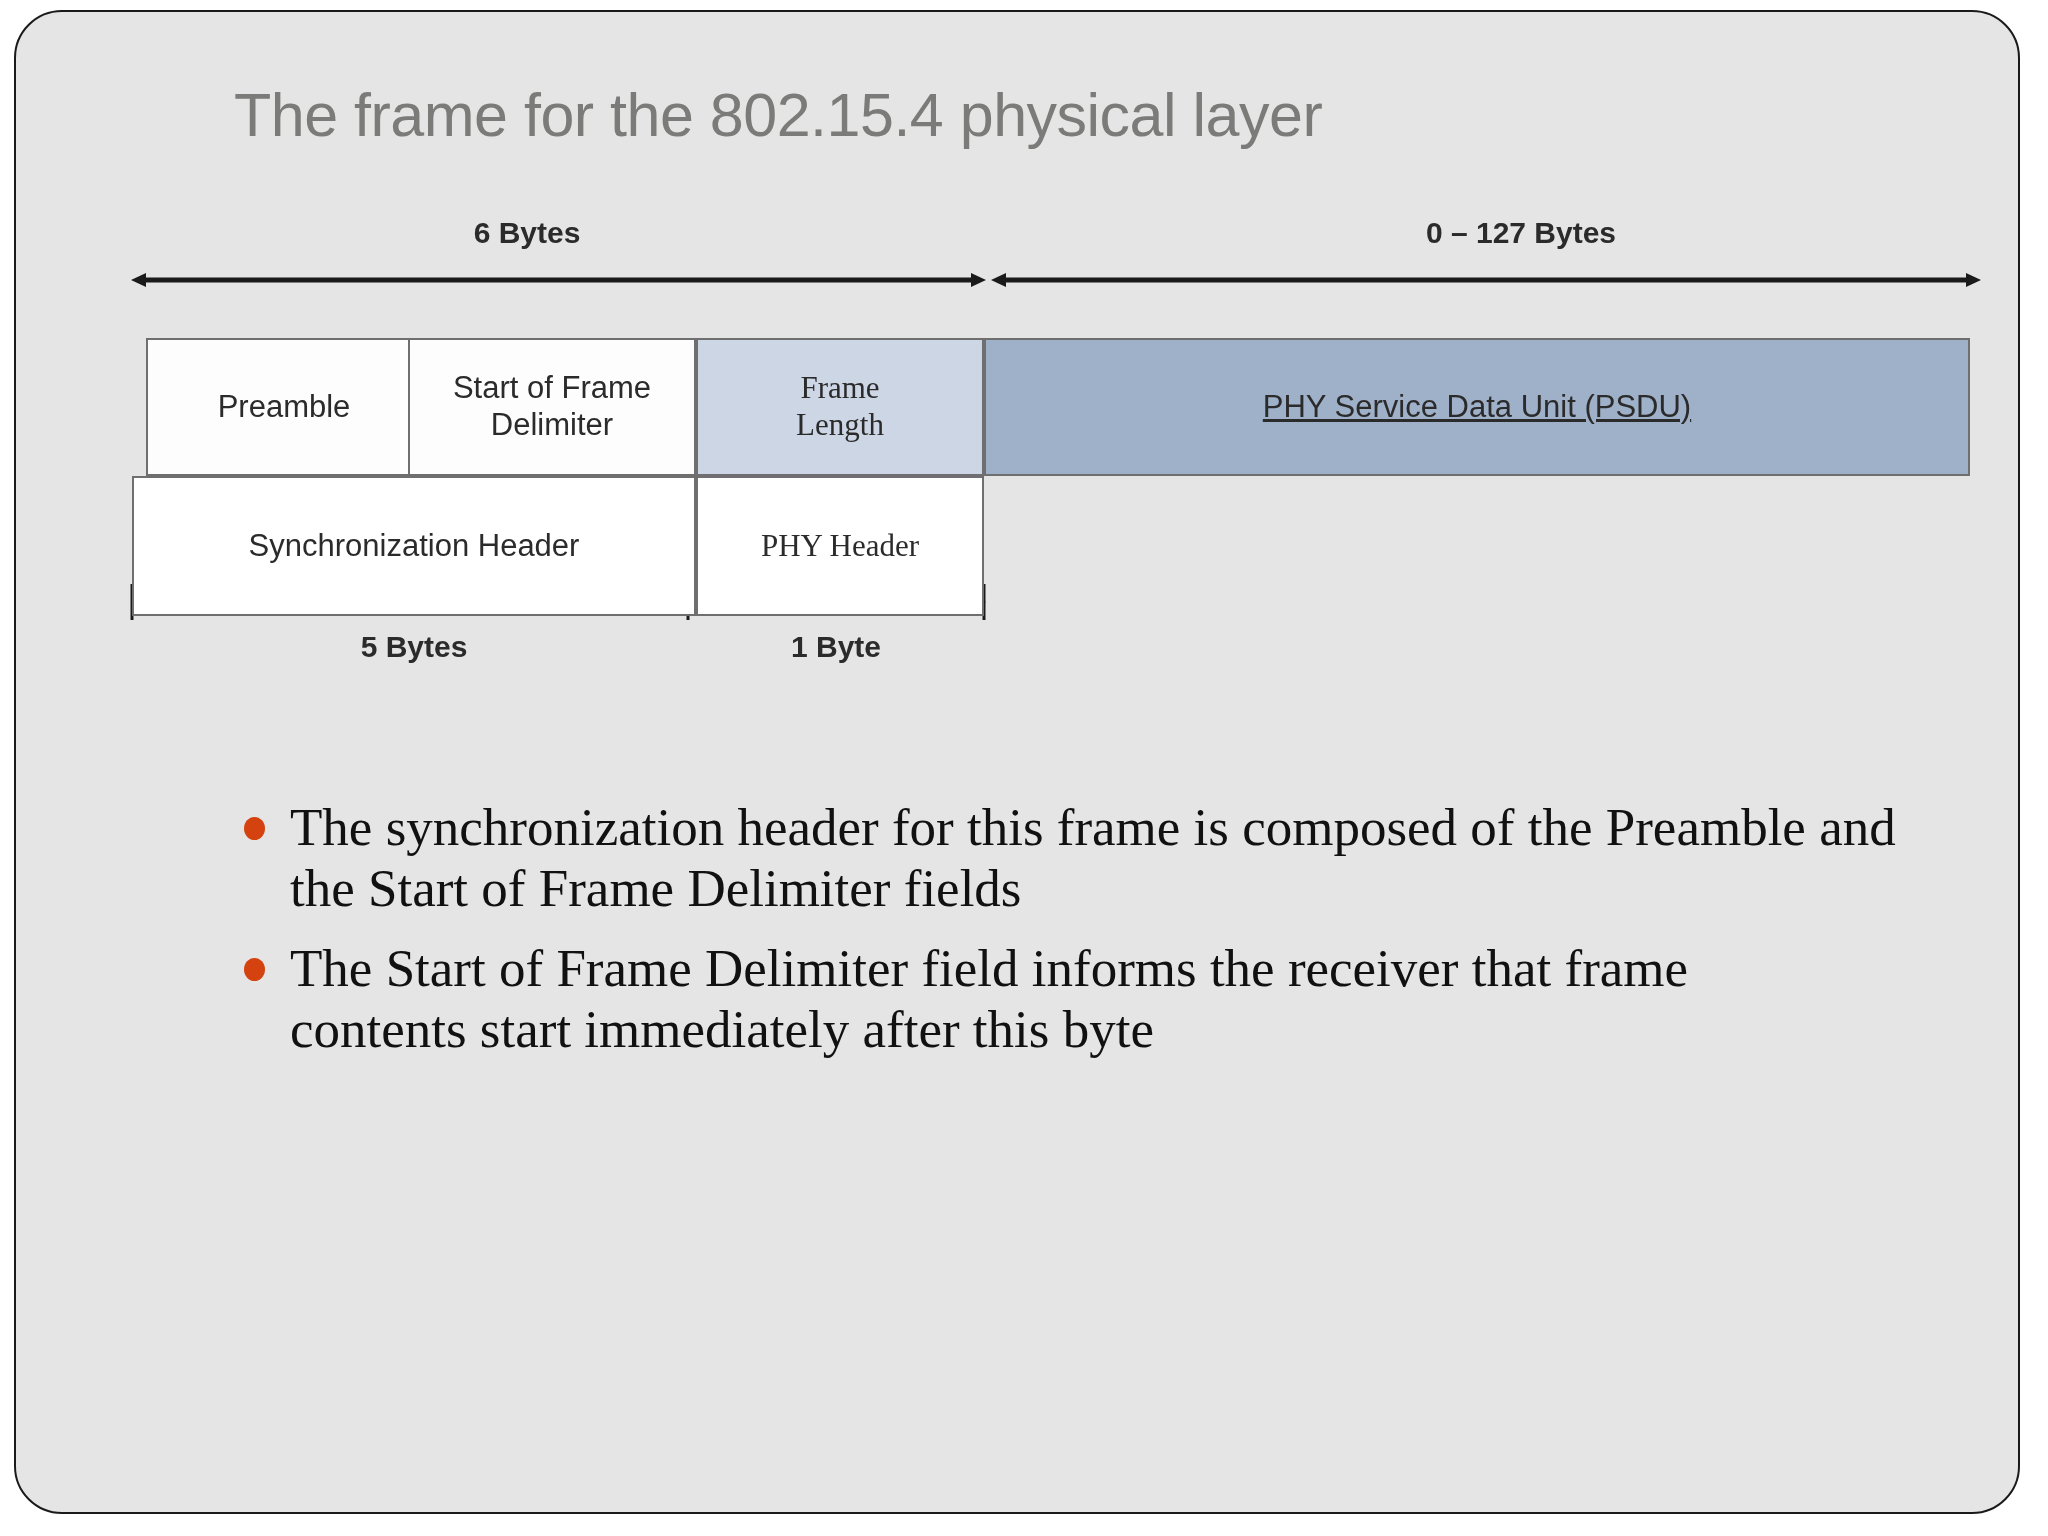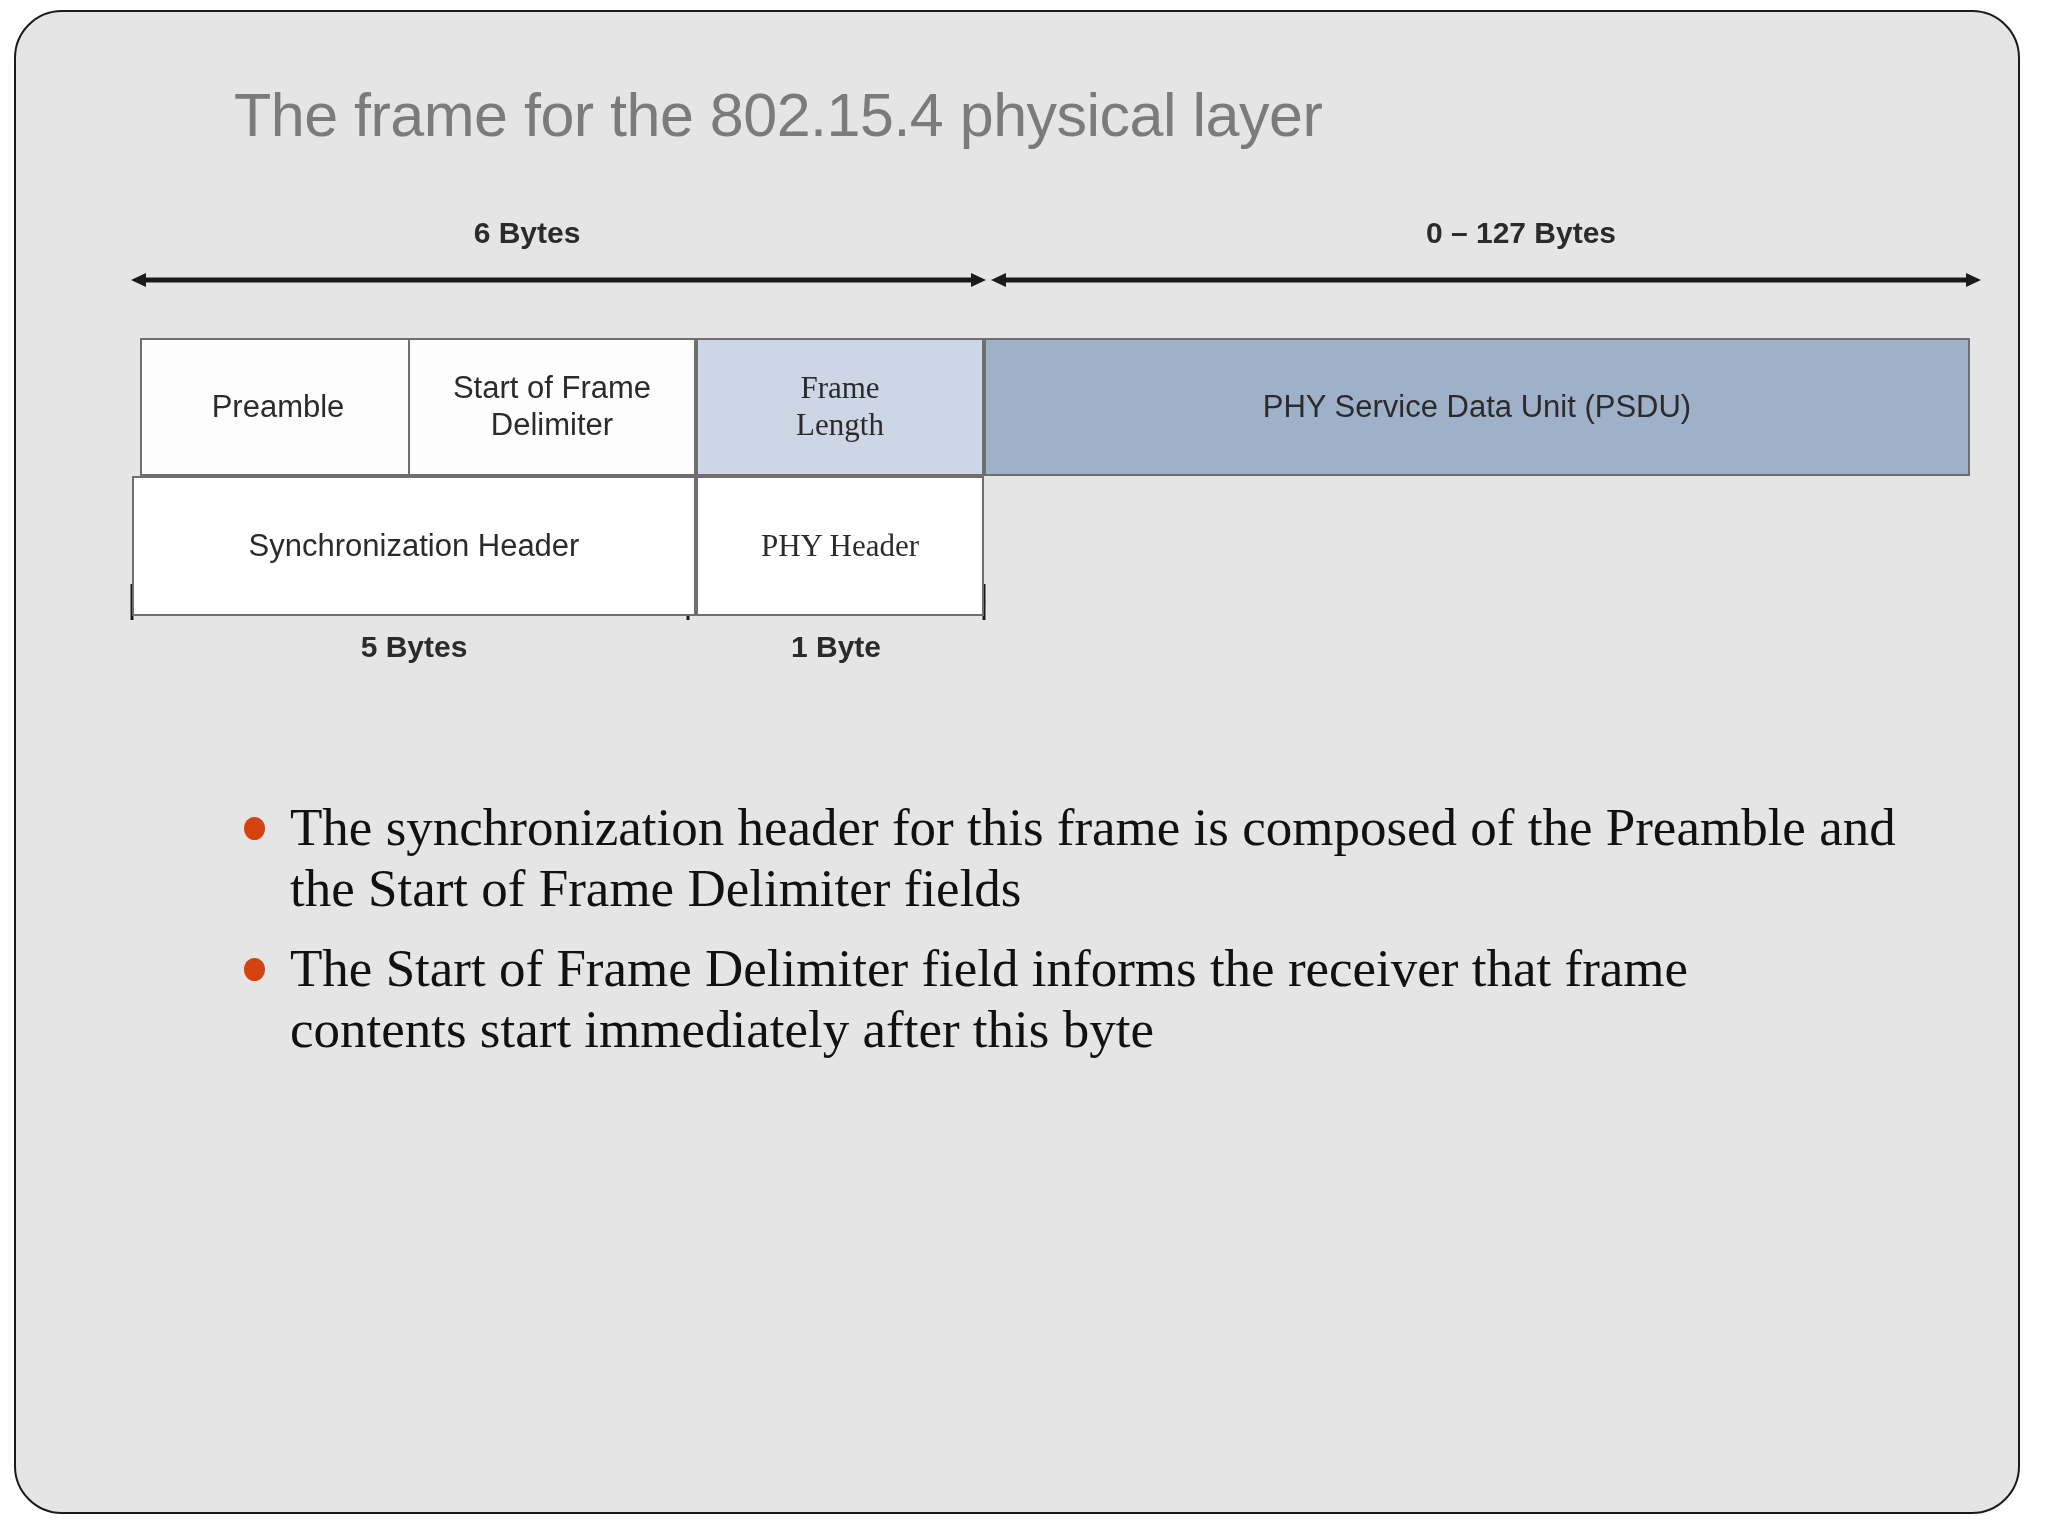--- a/index.html
+++ b/index.html
@@ -148,29 +148,29 @@
 
       <line x1="130" y1="400" x2="655" y2="400" stroke="#1a1a1a" stroke-width="5" marker-start="url(#arrL)" marker-end="url(#arrR)"></line>
 
       <line x1="690" y1="400" x2="955" y2="400" stroke="#1a1a1a" stroke-width="5" marker-start="url(#arrL)" marker-end="url(#arrR)"></line>
 
       <line x1="116" y1="382" x2="116" y2="418" stroke="#1a1a1a" stroke-width="3"></line>
       <line x1="672" y1="382" x2="672" y2="418" stroke="#1a1a1a" stroke-width="3"></line>
       <line x1="968" y1="382" x2="968" y2="418" stroke="#1a1a1a" stroke-width="3"></line>
     </svg>
 
-    <div class="fbox white" style="left:124px; top:136px; width:276px; height:138px;">Preamble</div>
+    <div class="fbox white" style="left:130px; top:136px; width:276px; height:138px;">Preamble</div>
 
     <div class="fbox white" style="left:392px; top:136px; width:288px; height:138px; white-space:pre-line;">Start of Frame
 Delimiter</div>
 
     <div class="fbox light" style="left:680px; top:136px; width:288px; height:138px; white-space:pre-line;font-family:Liberation Serif, serif;">Frame
 Length</div>
 
-    <div class="fbox dark" style="left:968px; top:136px; width:986px; height:138px;">PHY Service Data Unit (PSDU)</div>
+    <div class="fbox dark" style="left:968px; top:136px; width:986px; height:138px;text-decoration:underline;">PHY Service Data Unit (PSDU)</div>
 
     <div class="fbox plain" style="left:116px; top:274px; width:564px; height:140px;">Synchronization Header</div>
 
     <div class="fbox plain" style="left:680px; top:274px; width:288px; height:140px;font-family:Liberation Serif, serif;">PHY Header</div>
 
     <div class="dg-label" style="left:298px; top:428px; width:200px;">5 Bytes</div>
     <div class="dg-label" style="left:720px; top:428px; width:200px;">1 Byte</div>
 
   </div>
 

